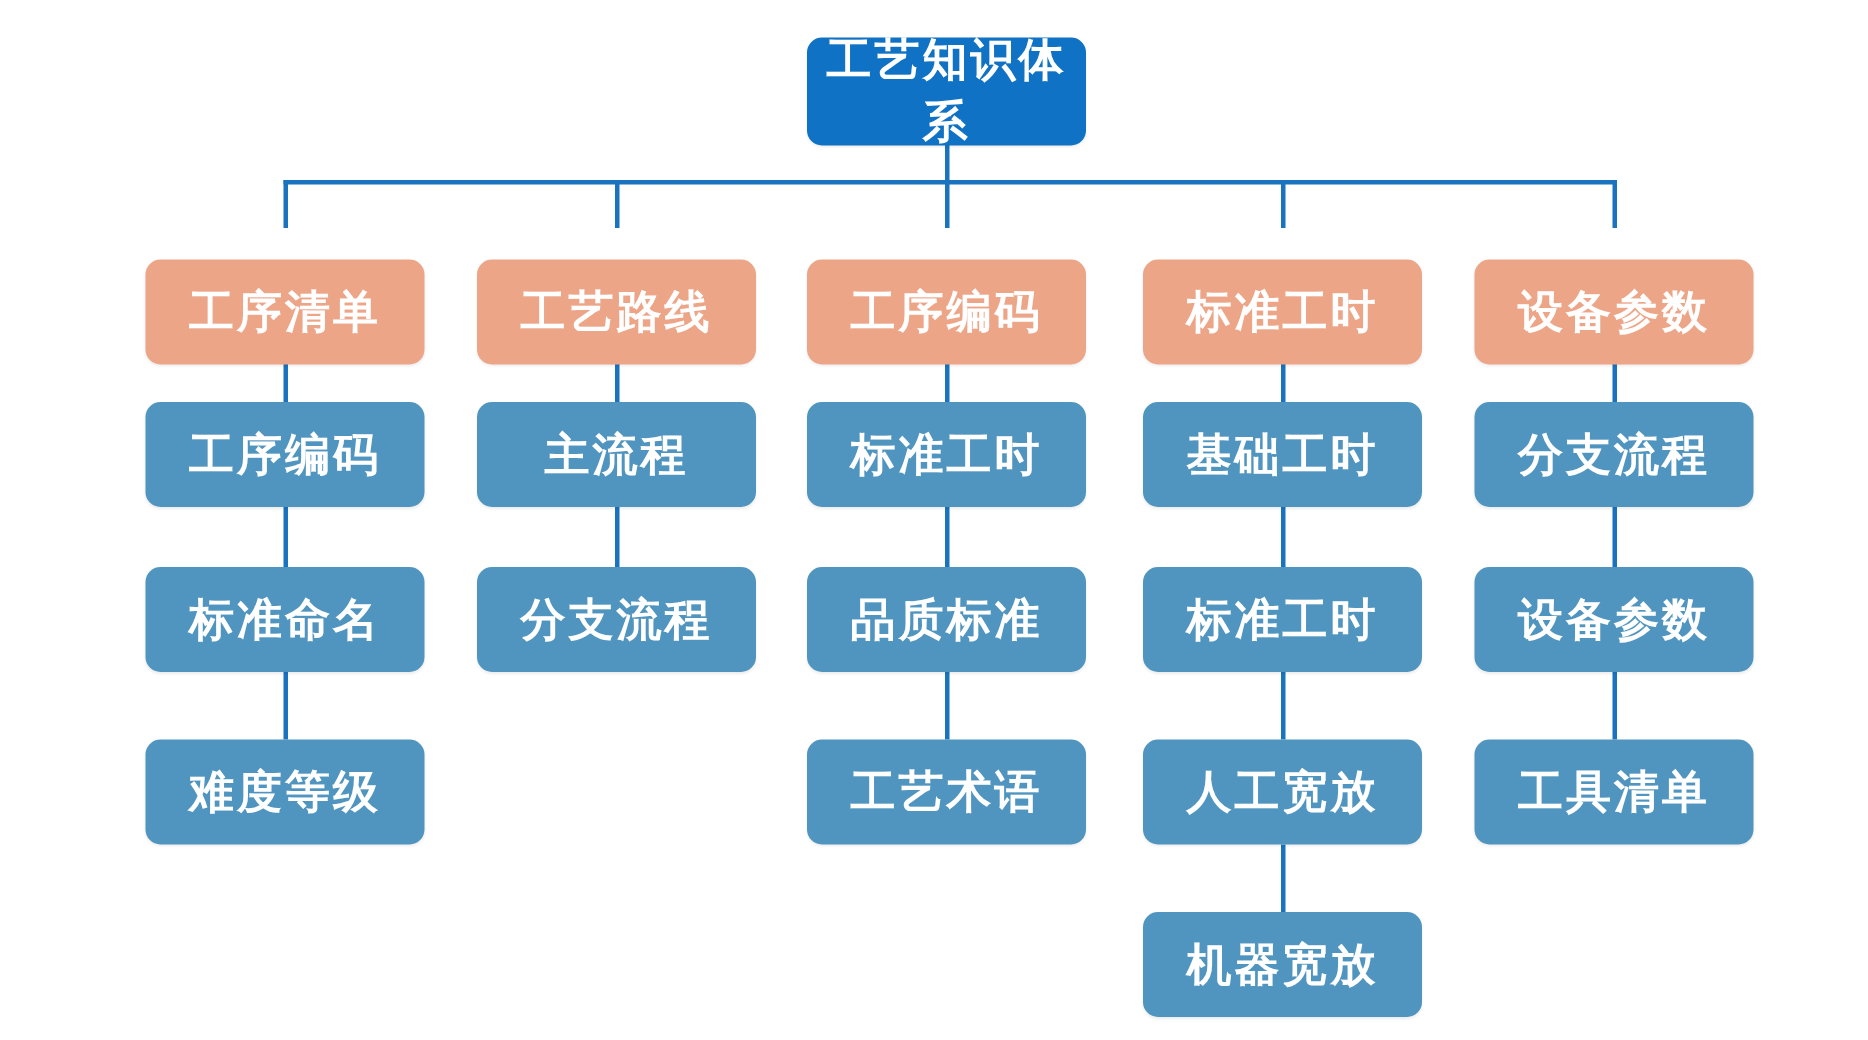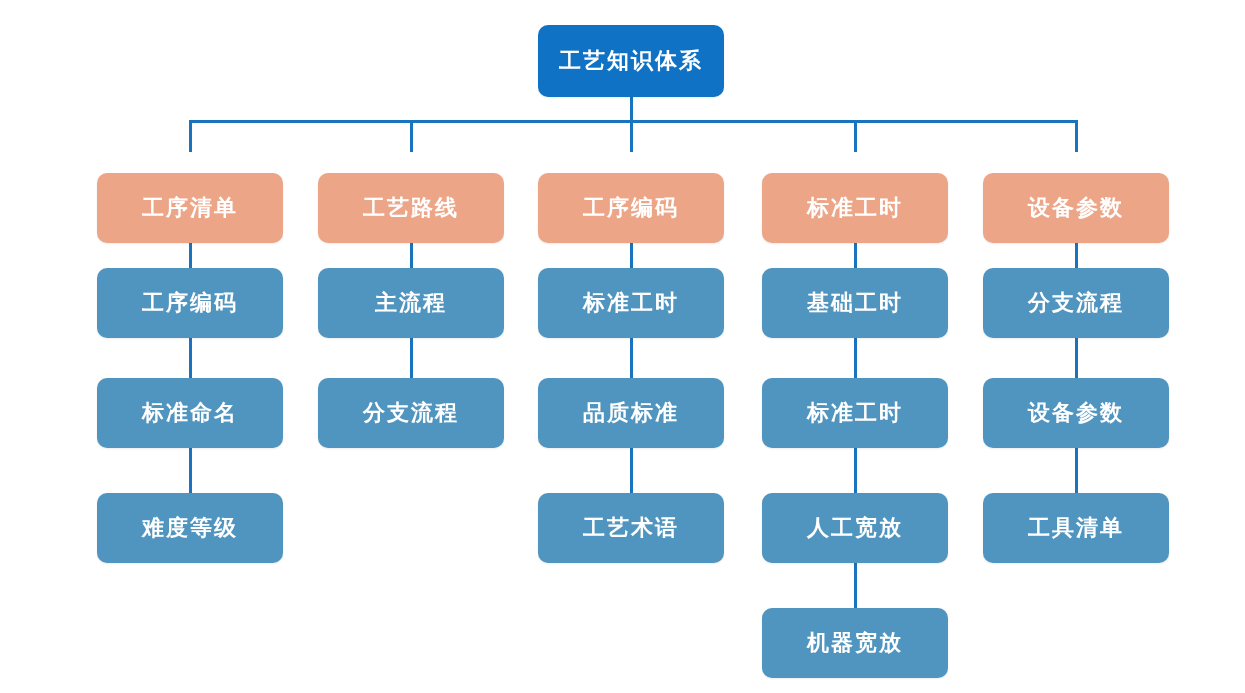--- a/index.html
+++ b/index.html
@@ -11,21 +11,21 @@
   }
   html,body{margin:0;padding:0;background:#ffffff;}
   body{
     width:1245px;height:693px;position:relative;overflow:hidden;
     font-family:"Liberation Sans","DejaVu Sans",sans-serif;
   }
   .canvas{position:absolute;inset:0;}
   .node{
     position:absolute;width:186px;height:70px;border-radius:10px;
     display:flex;align-items:center;justify-content:center;
-    color:var(--text);font-size:22px;font-weight:700;letter-spacing:2px;
+    color:var(--text);font-size:30px;font-weight:700;letter-spacing:2px;
     box-shadow:0 1px 2px rgba(0,0,0,0.08);
     box-sizing:border-box;text-align:center;
   }
   .root-node{background:var(--root-bg);left:538px;top:25px;height:72px;}
   .branch{background:var(--branch-bg);top:152px;margin-top:21px;}
   .child{background:var(--child-bg);}
   .c0{left:97px}.c1{left:318px}.c2{left:538px}.c3{left:762px}.c4{left:983px}
   .r0{top:268px}.r1{top:378px}.r2{top:493px}.r3{top:608px}
   .seg{position:absolute;background:var(--connector);}
   .seg-v{width:3px;}

